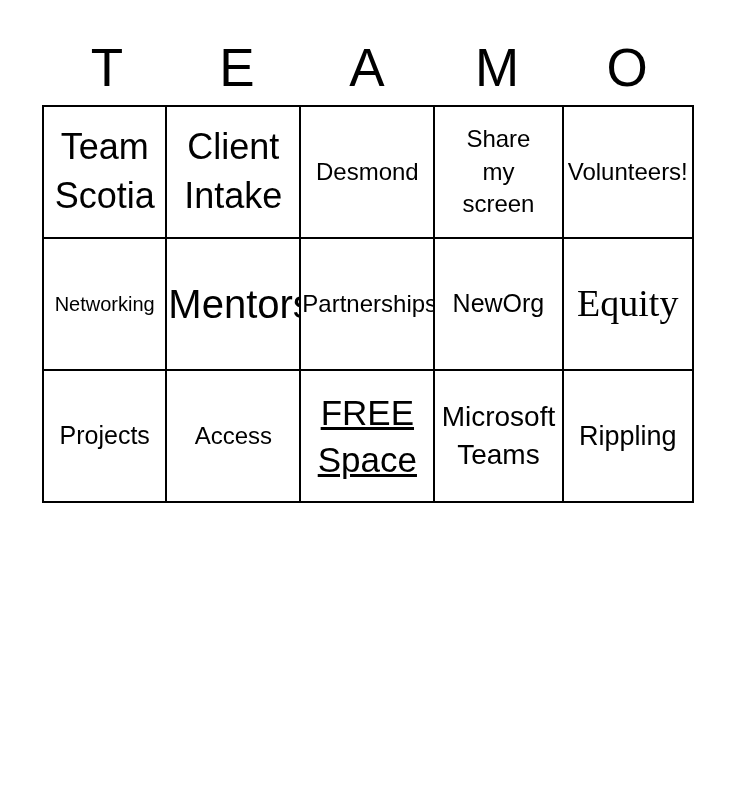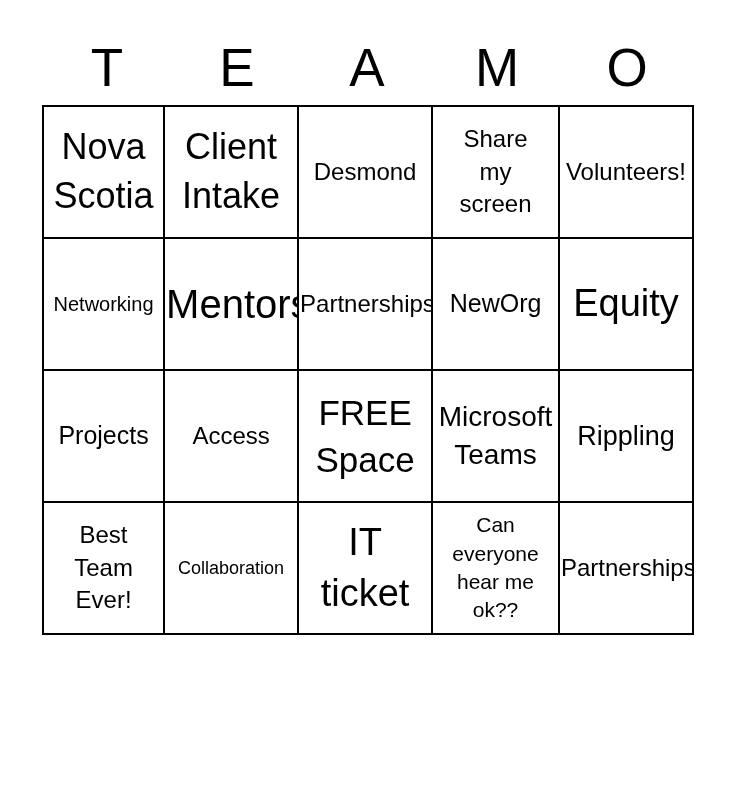--- a/index.html
+++ b/index.html
@@ -53,41 +53,41 @@
   .fs18 { font-size: 18px; }
   .fs19 { font-size: 24px; }
   .fs20 { font-size: 20px; }
   .fs21 { font-size: 21px; }
   .fs22 { font-size: 28px; }
   .fs24 { font-size: 24px; border-radius: 24px; }
   .fs25 { font-size: 25px; }
   .fs27 { font-size: 27px; }
   .fs29 { font-size: 24px; }
   .fs32 { font-size: 40px; }
-  .fs35 { font-size: 35px; }
+  .fs35 { font-size: 35px; text-decoration: underline; }
   .fs36 { font-size: 36px; }
-  .fs38 { font-size: 38px; }
+  .fs38 { font-size: 38px; font-family: Liberation Serif, serif; }
 </style>
 </head>
 <body>
 
 <div class="card">
 
   <div class="title-row">
     <span class="title-letter">T</span>
     <span class="title-letter">E</span>
     <span class="title-letter">A</span>
     <span class="title-letter">M</span>
     <span class="title-letter">O</span>
   </div>
 
   <table class="bingo">
     <tbody>
       <tr>
-        <td class="fs36">Nova
+        <td class="fs36">Team
 Scotia</td>
         <td class="fs36">Client
 Intake</td>
         <td class="fs24">Desmond</td>
         <td class="fs29">Share
 my
 screen</td>
         <td class="fs19">Volunteers!</td>
       </tr>
       <tr>
@@ -99,29 +99,16 @@
       </tr>
       <tr>
         <td class="fs25">Projects</td>
         <td class="fs29">Access</td>
         <td class="fs35 free">FREE
 Space</td>
         <td class="fs22">Microsoft
 Teams</td>
         <td class="fs27">Rippling</td>
       </tr>
-      <tr>
-        <td class="fs29">Best
-Team
-Ever!</td>
-        <td class="fs18">Collaboration</td>
-        <td class="fs38">IT
-ticket</td>
-        <td class="fs21">Can
-everyone
-hear me
-ok??</td>
-        <td class="fs19">Partnerships</td>
-      </tr>
     </tbody>
   </table>
 
 </div>
 
 </body></html>

